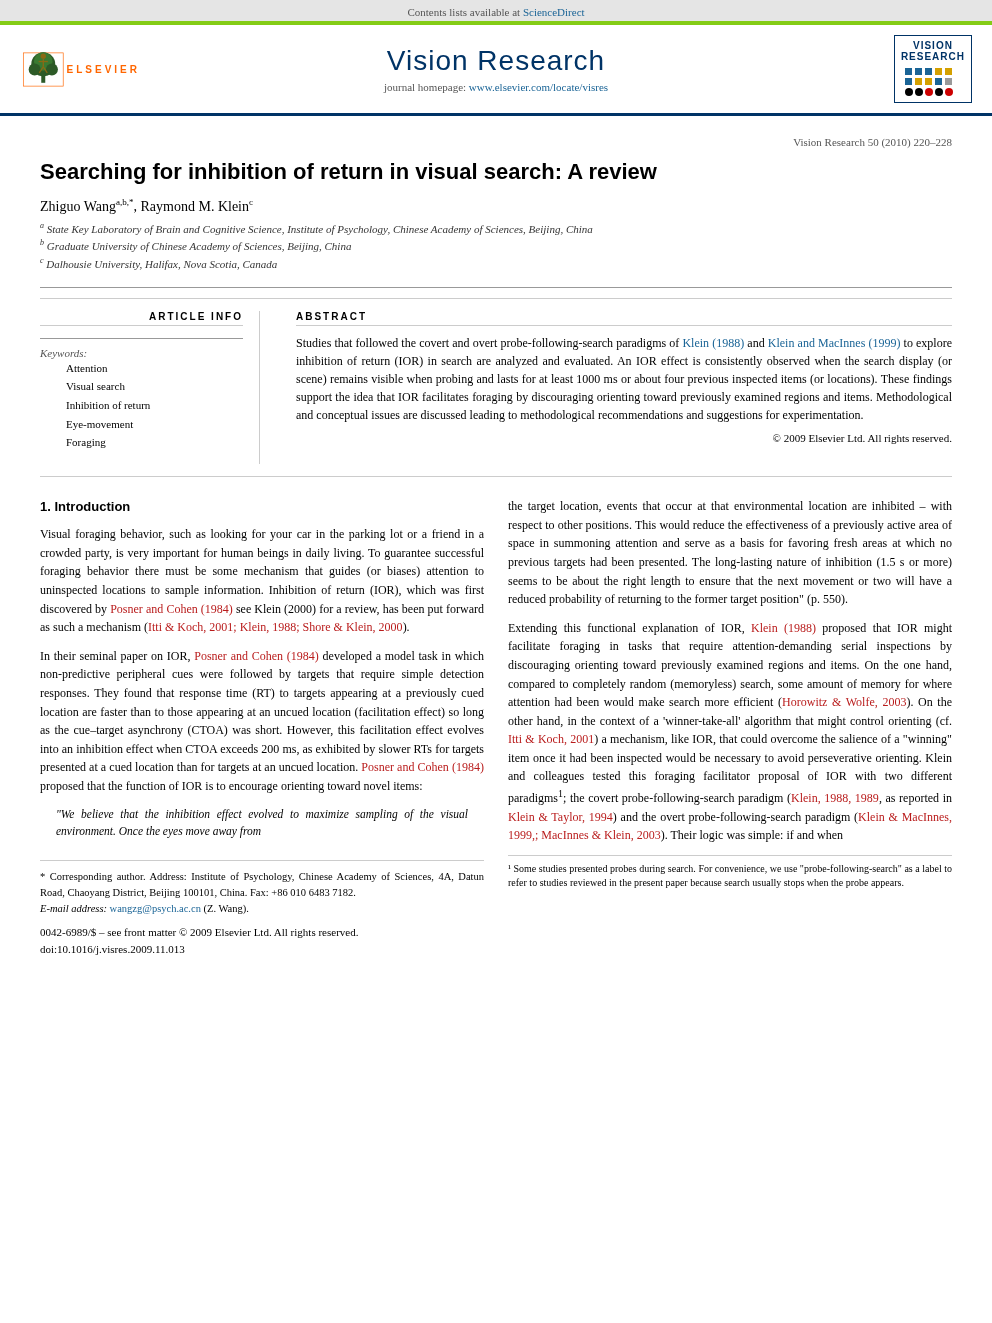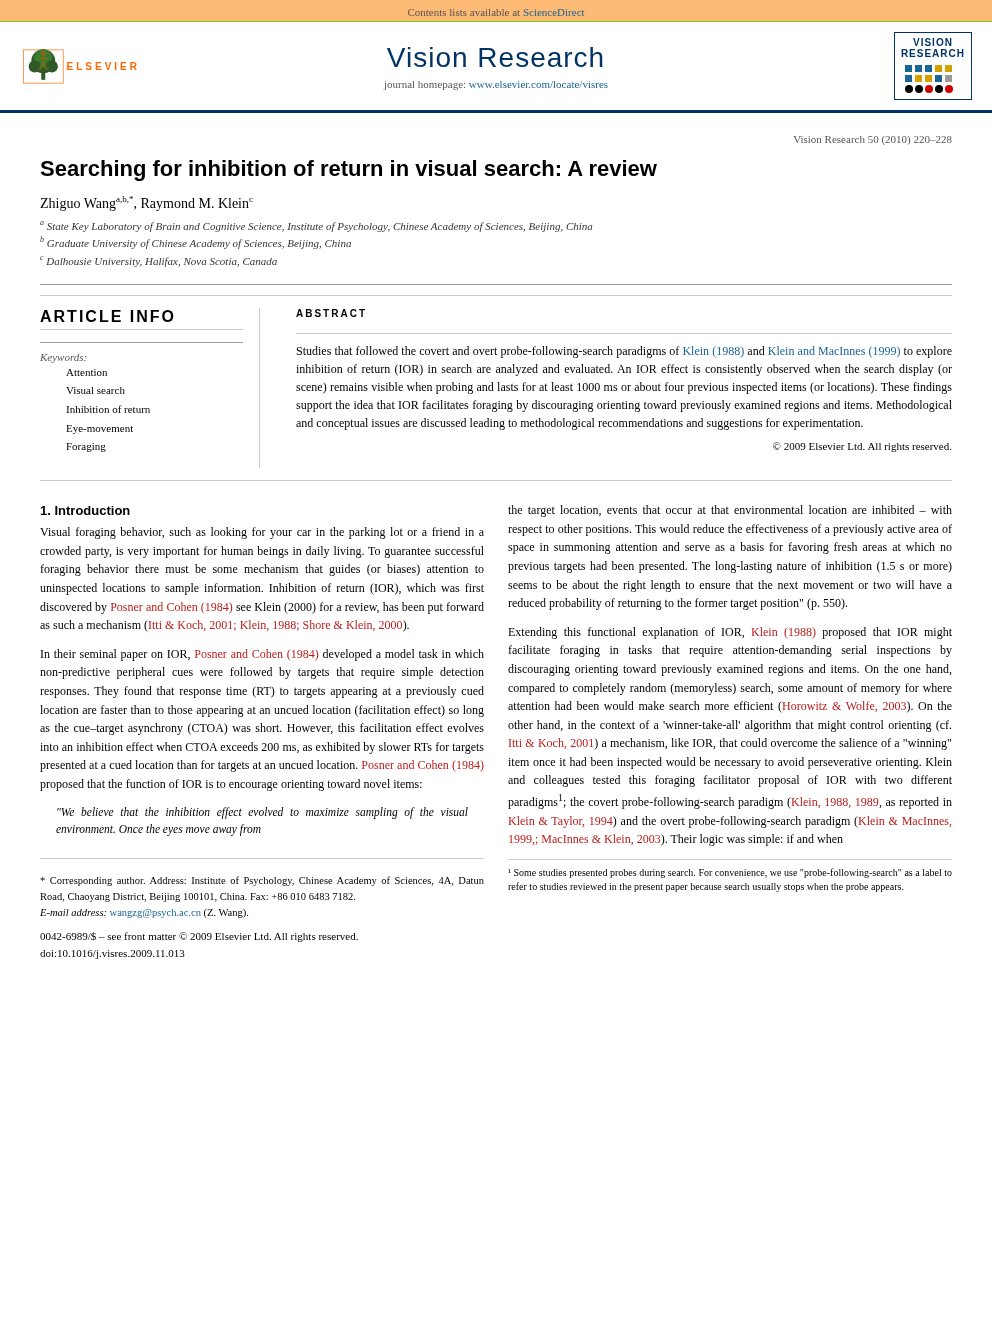--- a/index.html
+++ b/index.html
@@ -6,26 +6,26 @@
     body {
       background: #fff;
       font-family: "Times New Roman", Times, serif;
       font-size: 13px;
       color: #000;
       width: 992px;
       min-height: 1323px;
     }
     
     .top-bar {
-      background: #fdba74;
+      background: #e5e5e5;
       text-align: center;
       font-size: 11px;
       color: #555;
       padding: 6px 0 3px 0;
-      border-bottom: 1px solid #84cc16;
+      border-bottom: 4px solid #84cc16;
     }
     .top-bar a { color: #1a6496; text-decoration: none; }
 
     
     .journal-header {
       display: flex;
       align-items: center;
       padding: 10px 20px;
       border-bottom: 3px solid #003366;
     }
@@ -135,27 +135,28 @@
     }
     .article-info {
       width: 220px;
       flex-shrink: 0;
       border-right: 1px solid #ccc;
       padding-right: 16px;
     }
     .article-info-section { margin-bottom: 12px; }
     .article-info-section .section-title {
       font-family: Arial, sans-serif;
-      font-size: 16px;
+      font-size: 10px;
       font-weight: bold;
       letter-spacing: 2px;
       color: #000;
       margin-bottom: 5px;
       border-bottom: 1px solid #ccc;
       padding-bottom: 3px;
+      text-align: right;
     }
     .article-info-section .italic-label {
       font-style: italic;
       font-size: 11px;
       color: #555;
     }
     .article-info-section .info-value {
       font-size: 11px;
       color: #000;
     }
@@ -164,21 +165,21 @@
 
     .abstract-section { flex: 1; padding-left: 16px; }
     .abstract-section .section-title {
       font-family: Arial, sans-serif;
       font-size: 10px;
       font-weight: bold;
       letter-spacing: 2px;
       color: #000;
       margin-bottom: 8px;
       border-bottom: 1px solid #ccc;
-      padding-bottom: 14px;
+      padding-bottom: 3px;
     }
     .abstract-text {
       font-size: 12px;
       line-height: 1.5;
       text-align: justify;
     }
     .abstract-text a { color: #1a6496; text-decoration: none; }
     .copyright {
       font-size: 11px;
       text-align: right;
@@ -194,41 +195,41 @@
     .body-col {
       flex: 1;
       font-size: 12px;
       line-height: 1.55;
       text-align: justify;
     }
     .section-heading {
       font-family: Arial, sans-serif;
       font-size: 13px;
       font-weight: bold;
-      margin-bottom: 2px;
+      margin-bottom: 8px;
       color: #000;
     }
     .body-paragraph {
       margin-bottom: 10px;
       font-size: 12px;
       line-height: 1.55;
       text-align: justify;
     }
     .body-paragraph a { color: #b91c1c; text-decoration: none; }
     .blockquote-text {
       font-size: 11.5px;
       font-style: italic;
       margin: 8px 16px;
       line-height: 1.5;
     }
 
     
     .page-footer {
       margin-top: 20px;
-      padding-top: 14px;
+      padding-top: 8px;
       border-top: 1px solid #ccc;
     }
     .footnote-section {
       font-size: 10.5px;
       line-height: 1.5;
       margin-bottom: 8px;
     }
     .footnote-section a { color: #1a6496; text-decoration: none; }
     .doi-line {
       font-size: 11px;

